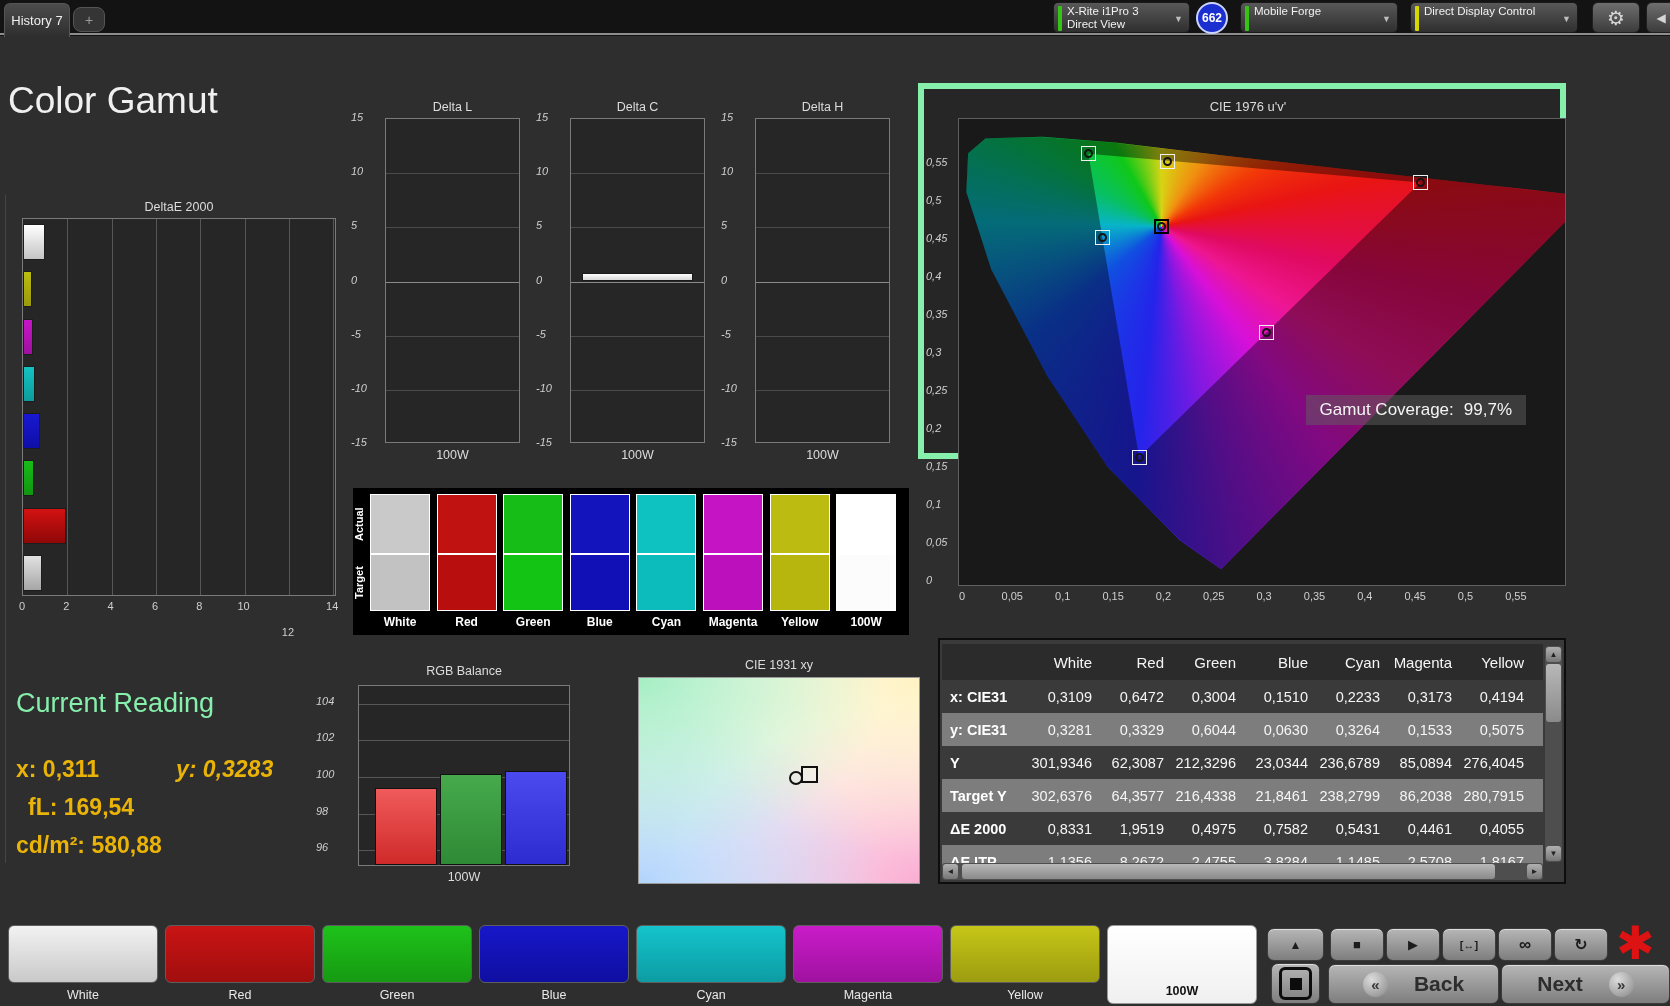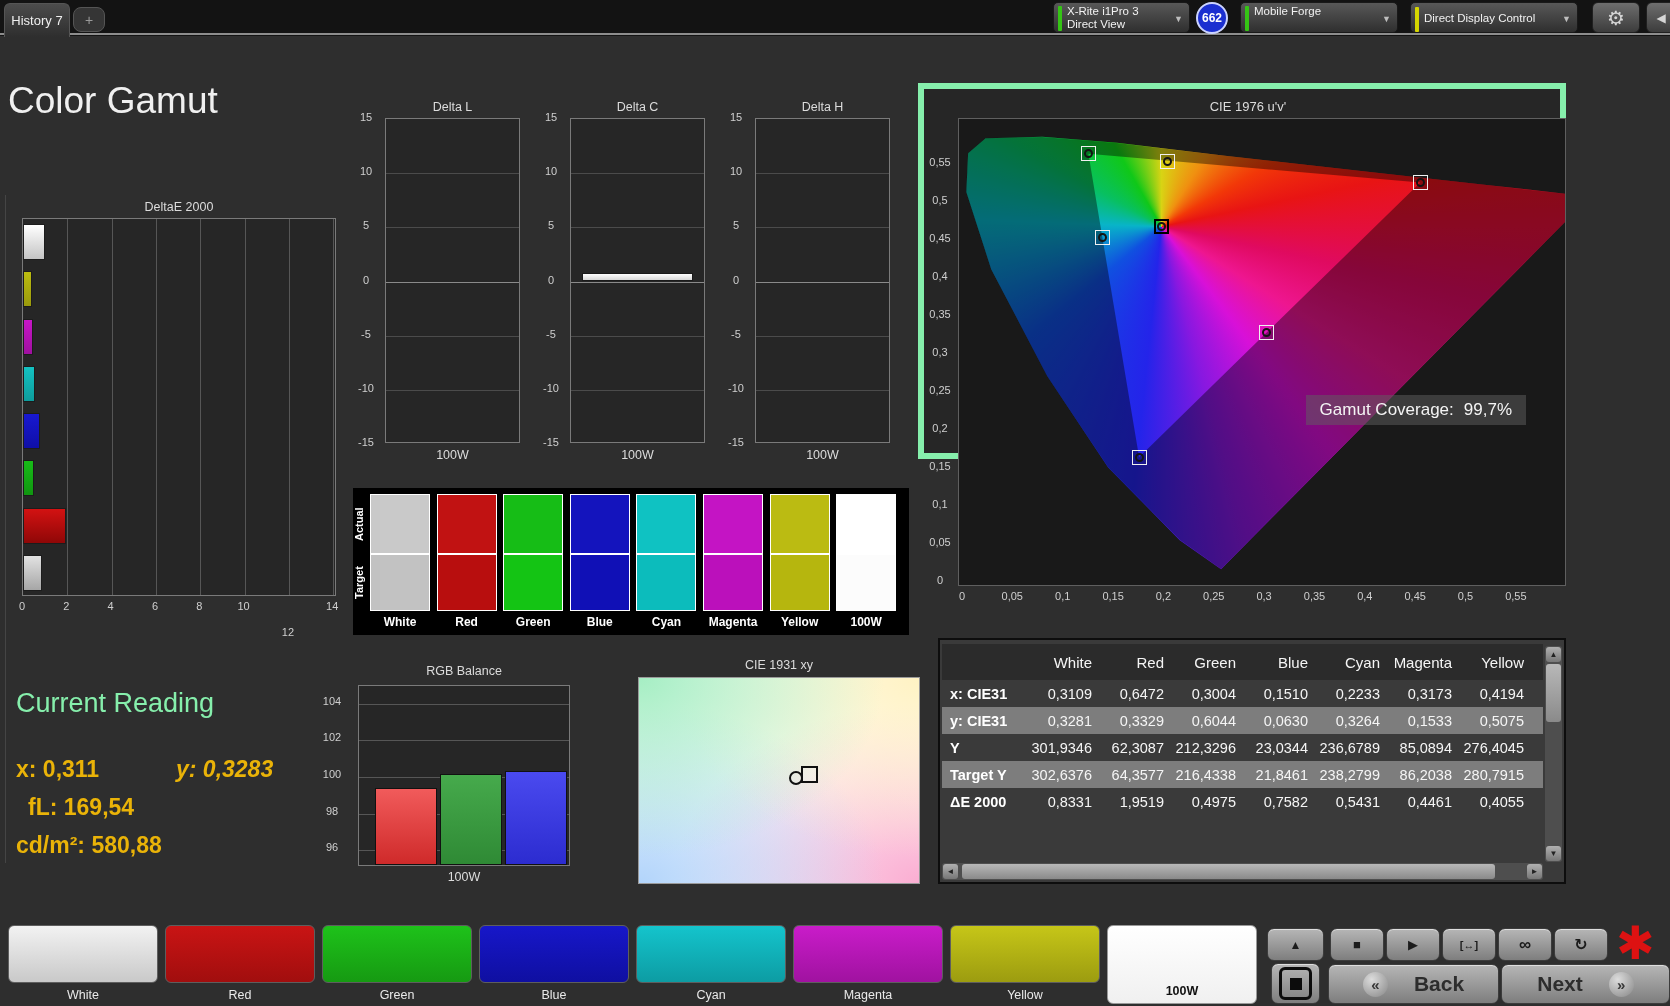--- a/index.html
+++ b/index.html
@@ -29,21 +29,21 @@
   .crtitle{position:absolute;left:16px;top:688px;font-size:27px;color:#86efac;}
   .crval{position:absolute;font-size:23px;font-weight:600;color:#eab308;}
   
   .ctitle{position:absolute;text-align:center;font-size:12.5px;color:#dcdcdc;}
   .plot{position:absolute;background:#262626;border:1px solid #7a7a7a;box-sizing:border-box;overflow:hidden;}
   .gv{position:absolute;top:0;bottom:0;width:1px;background:#565656;}
   .gh{position:absolute;left:0;right:0;height:1px;background:#4b4b4b;}
   .gh.zero{background:#8a8a8a;}
   .tick{position:absolute;font-size:11px;color:#cfcfcf;}
   .tick.c{text-align:center;}
-  .tick.r{text-align:center;}
+  .tick.r{text-align:left;font-style:italic;}
   .debar{position:absolute;left:0;height:36px;border:1px solid #1c1c1c;box-sizing:border-box;}
   .xlab{position:absolute;text-align:center;font-size:12.5px;color:#dcdcdc;}
   
   .strip{position:absolute;left:353px;top:488px;width:556px;height:147px;background:#000;}
   .vlabel{position:absolute;left:0;width:16px;writing-mode:vertical-rl;transform:rotate(180deg);
       color:#fff;font-size:11px;font-weight:bold;text-align:center;}
   .sw{position:absolute;border:1px solid #fff;box-sizing:border-box;}
   .swlab{position:absolute;color:#fff;font-size:12px;font-weight:bold;text-align:center;}
   
   .ciepanel{position:absolute;left:918px;top:83px;width:648px;height:376px;background:#262626;border:6px solid #86efac;box-sizing:border-box;}
@@ -60,21 +60,21 @@
      background:
        radial-gradient(at 0% 0%,   rgba(150,235,185,.85), rgba(150,235,185,0) 62%),
        radial-gradient(at 100% 0%, rgba(255,240,185,.85), rgba(255,240,185,0) 62%),
        radial-gradient(at 0% 100%, rgba(165,205,250,.85), rgba(165,205,250,0) 62%),
        radial-gradient(at 100% 100%,rgba(250,165,205,.9), rgba(250,165,205,0) 62%),
        #ffffff;}
   .c31circle{position:absolute;left:150px;top:93px;width:14px;height:14px;border:2px solid #101010;border-radius:50%;box-sizing:border-box;}
   .c31square{position:absolute;left:162px;top:88px;width:17px;height:17px;border:2.5px solid #101010;box-sizing:border-box;background:rgba(255,255,255,.15);}
   
   .tpanel{position:absolute;left:938px;top:638px;width:628px;height:246px;background:#3a3a3a;border:2px solid #0d0d0d;box-sizing:border-box;overflow:hidden;}
-  .trow{display:grid;grid-template-columns:88px repeat(7,72px);height:27px;align-items:center;}
+  .trow{display:grid;grid-template-columns:88px repeat(7,72px);height:33px;align-items:center;}
   .trow.head{height:36px;background:#2b2b2b;}
   .trow.hl{background:#7d7d7d;}
   .tcell{text-align:right;padding-right:10px;font-size:14.5px;color:#f5f5f5;white-space:nowrap;overflow:hidden;}
   .tcell.h{font-size:15px;}
   .tlabel{text-align:left;padding-left:8px;font-weight:bold;font-size:14.5px;color:#fff;white-space:nowrap;}
   .vscroll{position:absolute;right:2px;top:6px;width:17px;bottom:20px;background:#4e4e4e;border-radius:3px;}
   .hscroll{position:absolute;left:2px;right:21px;bottom:2px;height:17px;background:#4e4e4e;border-radius:3px;}
   .sbtn{position:absolute;background:linear-gradient(180deg,#b0b0b0,#777);border-radius:3px;display:flex;align-items:center;justify-content:center;
         font-size:8px;color:#222;}
   .sthumb{position:absolute;background:linear-gradient(180deg,#b8b8b8,#8a8a8a);border-radius:3px;}
@@ -111,21 +111,21 @@
       <span class="ddarrow">▼</span>
     </div>
     <div class="badge">662</div>
     <div class="dd" style="left:1240px;width:158px;">
       <span class="ddbar" style="background: rgb(53, 196, 21);"></span>
       <span class="ddtext">
           <span>Mobile Forge</span>
         </span>
       <span class="ddarrow">▼</span>
     </div>
-    <div class="dd" style="left:1410px;width:168px;align-items:center;">
+    <div class="dd" style="left:1410px;width:168px;">
       <span class="ddbar" style="background: rgb(214, 214, 0);"></span>
       <span class="ddtext">
           <span>Direct Display Control</span>
         </span>
       <span class="ddarrow">▼</span>
     </div>
     <div class="iconbtn" style="left:1592px;width:48px;font-size:20px;">
       <span>⚙</span>
     </div>
     <div class="iconbtn" style="left:1646px;width:30px;font-size:12px;border-radius:6px 0 0 6px;">
@@ -389,20 +389,30 @@
         <div class="trow">
           <div class="tlabel">ΔE 2000</div>
           <div class="tcell">0,8331</div>
           <div class="tcell">1,9519</div>
           <div class="tcell">0,4975</div>
           <div class="tcell">0,7582</div>
           <div class="tcell">0,5431</div>
           <div class="tcell">0,4461</div>
           <div class="tcell">0,4055</div>
         </div>
+        <div class="trow hl">
+          <div class="tlabel">ΔE ITP</div>
+          <div class="tcell">1,1356</div>
+          <div class="tcell">8,2672</div>
+          <div class="tcell">2,4755</div>
+          <div class="tcell">3,8284</div>
+          <div class="tcell">1,1485</div>
+          <div class="tcell">2,5708</div>
+          <div class="tcell">1,8167</div>
+        </div>
       </div>
     <div class="vscroll">
       <div class="sbtn" style="left:1px;right:1px;top:1px;height:15px;">▲</div>
       <div class="sthumb" style="left:1px;right:1px;top:18px;height:58px;"></div>
       <div class="sbtn" style="left:1px;right:1px;bottom:1px;height:15px;">▼</div>
     </div>
     <div class="hscroll">
       <div class="sbtn" style="top:1px;bottom:1px;left:1px;width:15px;">◄</div>
       <div class="sthumb" style="top:1px;bottom:1px;left:20px;right:48px;"></div>
       <div class="sbtn" style="top:1px;bottom:1px;right:1px;width:15px;">►</div>

